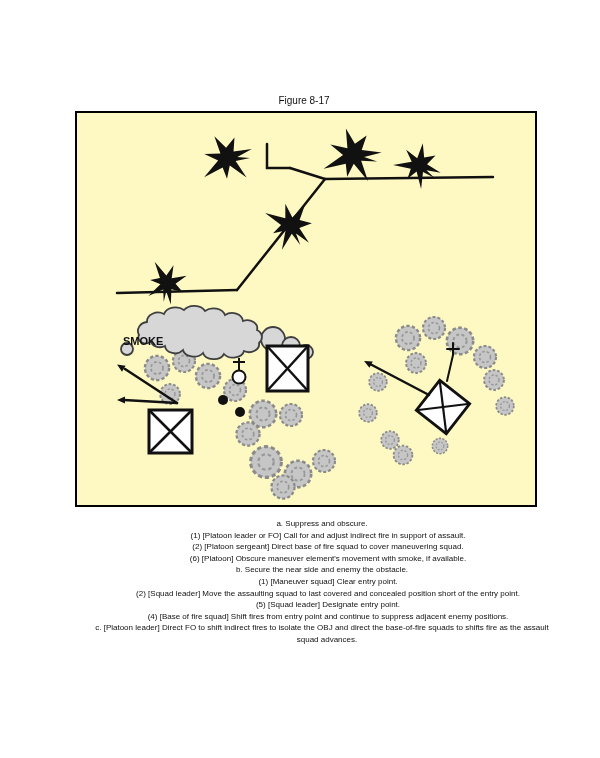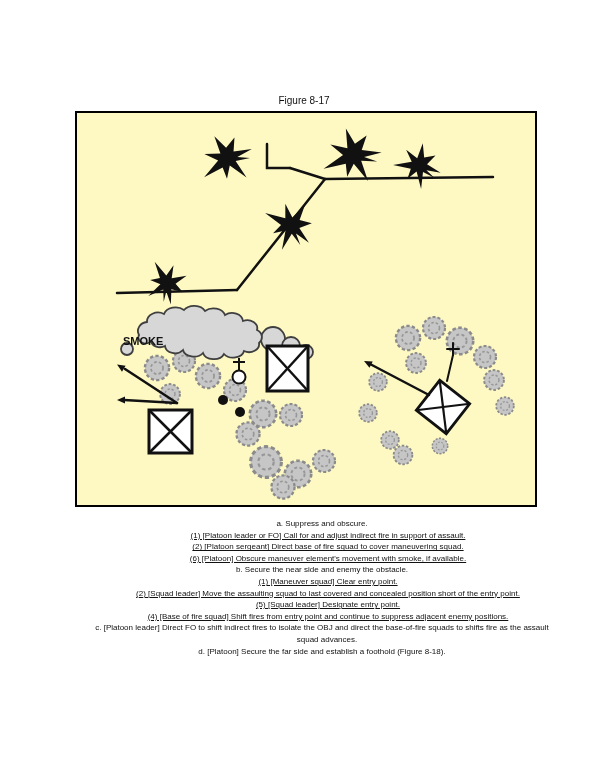--- a/index.html
+++ b/index.html
@@ -28,21 +28,21 @@
   .diagram-box svg { display: block; }
   .procedure {
     position: absolute;
     left: 94px; top: 518px;
     width: 456px;
     font-size: 8px;
     line-height: 11.6px;
     text-align: center;
   }
   .proc-line { padding-left: 10px; text-indent: -10px; }
-  .proc-line.sub { margin-left: 12px; text-decoration: underline; }
+  .proc-line.sub { margin-left: 12px; }
 </style>
 </head>
 <body>
 
 <div class="figure-caption">Figure 8-17</div>
 
 <div class="diagram-box">
   <svg width="458" height="392" viewBox="0 0 458 392">
     <defs>
       <polygon id="burst" points="20,0 7.5,2.7 17,17 2.4,6.6 0,18 -3.8,8.2 -19.9,16.7 -7.7,2.1 -19.7,-3.5 -5.7,-4 -11,-19 -0.8,-9 6.5,-17.9 5.7,-5.7 21.6,-7.9 9,-0.8" fill="#111"></polygon>
@@ -170,14 +170,13 @@
   <div class="proc-line main">a. Suppress and obscure.</div>
   <div class="proc-line sub">(1) [Platoon leader or FO] Call for and adjust indirect fire in support of assault.</div>
   <div class="proc-line sub">(2) [Platoon sergeant] Direct base of fire squad to cover maneuvering squad.</div>
   <div class="proc-line sub">(6) [Platoon] Obscure maneuver element's movement with smoke, if available.</div>
   <div class="proc-line main">b. Secure the near side and enemy the obstacle.</div>
   <div class="proc-line sub">(1) [Maneuver squad] Clear entry point.</div>
   <div class="proc-line sub">(2) [Squad leader] Move the assaulting squad to last covered and concealed position short of the entry point.</div>
   <div class="proc-line sub">(5) [Squad leader] Designate entry point.</div>
   <div class="proc-line sub">(4) [Base of fire squad] Shift fires from entry point and continue to suppress adjacent enemy positions.</div>
   <div class="proc-line main">c. [Platoon leader] Direct FO to shift indirect fires to isolate the OBJ and direct the base-of-fire squads to shifts fire as the assault squad advances.</div>
-  <div class="proc-line main">d. [Platoon] Secure the far side and establish a foothold (Figure 8-18).</div>
 </div>
 
 </body></html>

